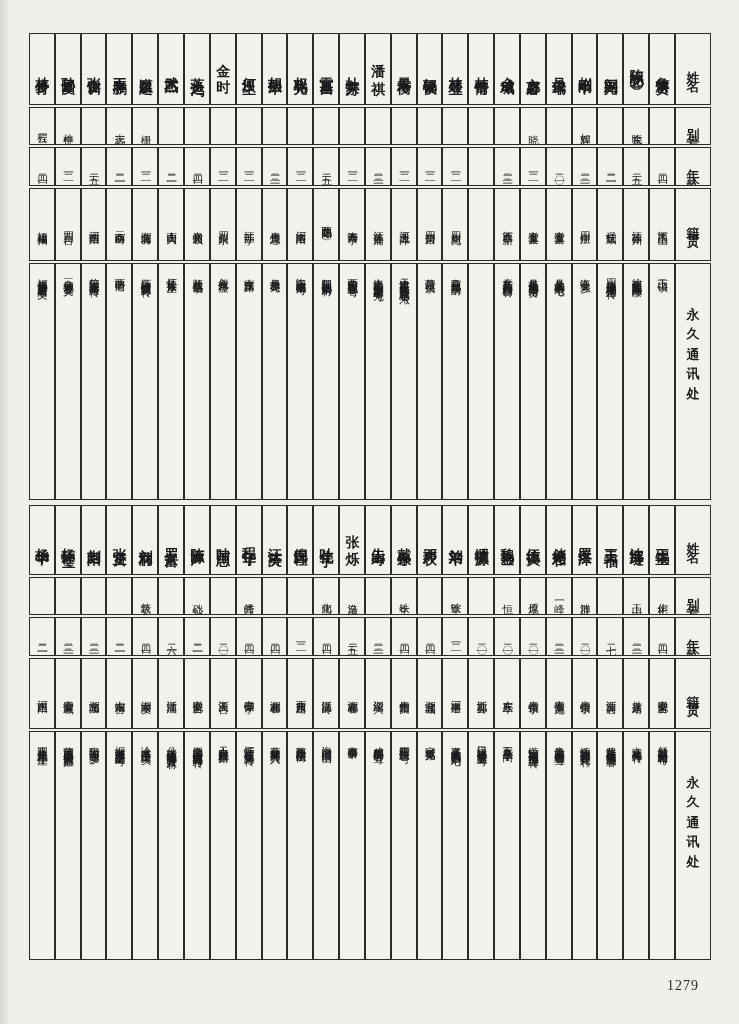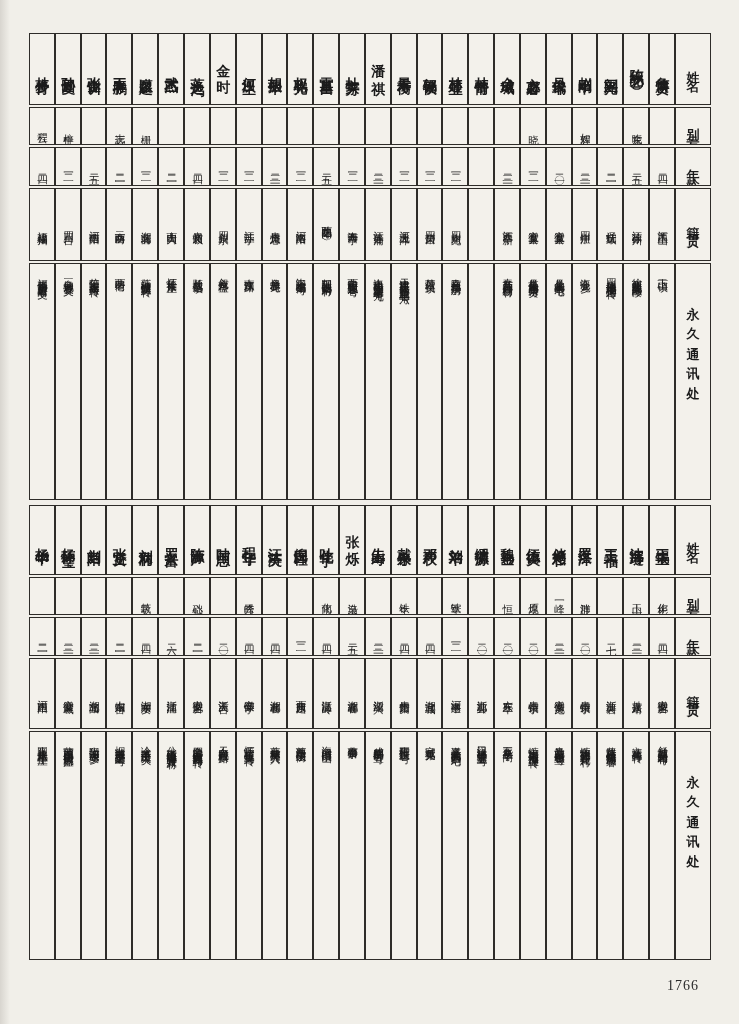--- a/index.html
+++ b/index.html
@@ -945,14 +945,14 @@
         </div>
         <div class="cell c-origin">
           <span class="vtext">河南正阳</span>
         </div>
         <div class="cell c-addr">
           <span class="vtext">正阳县北八里桥小王庄</span>
         </div>
       </div>
     </div>
 
-  <div class="page-number">1766</div>
+  <div class="page-number">1279</div>
 </div>
 
 </body></html>

